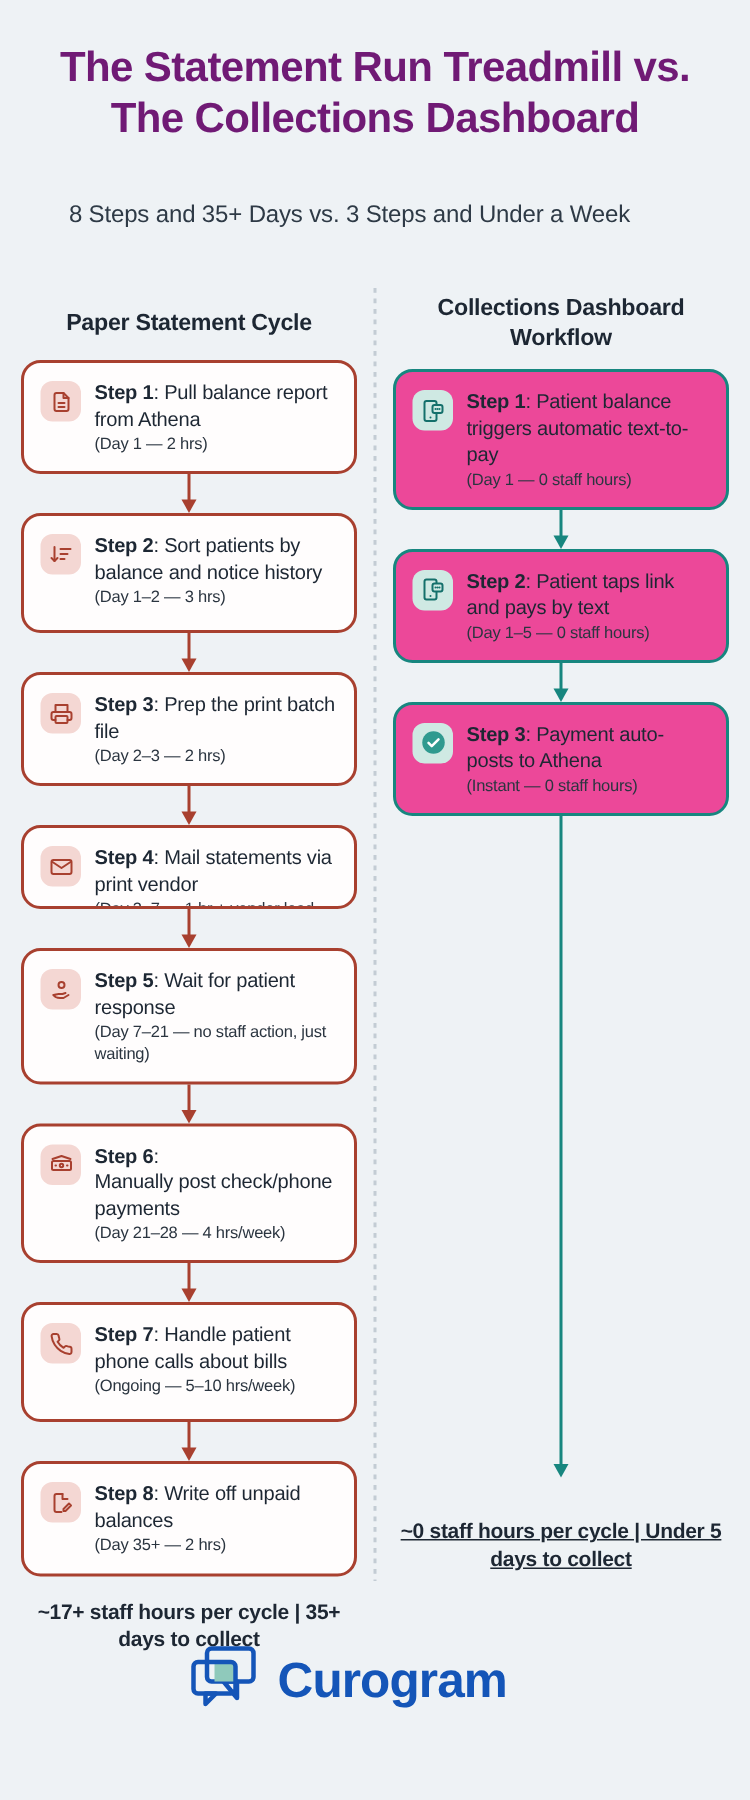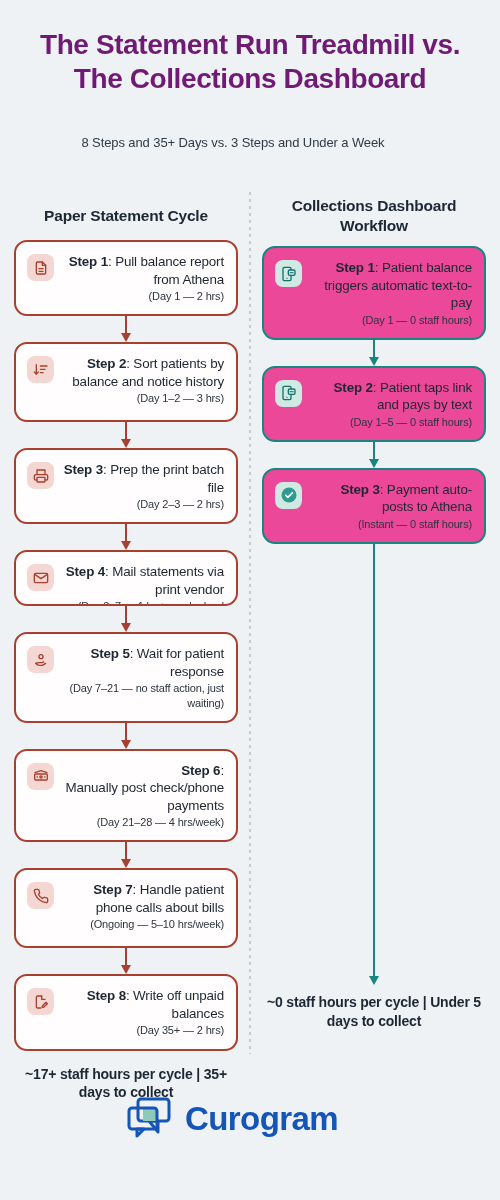--- a/index.html
+++ b/index.html
@@ -15,21 +15,21 @@
   .title {
     position: absolute; left: 0; top: 28px; width: 500px;
     text-align: center;
     font-size: 28px; font-weight: bold; line-height: 1.22;
     color: #701a75; letter-spacing: -0.4px;
     padding: 0 14px;
   }
   .subtitle {
     position: absolute; left: 0; top: 135px; width: 466px;
     text-align: center;
-    font-size: 13px; font-weight: 400; color: #2e3a46;
+    font-size: 16px; font-weight: 400; color: #2e3a46;
     letter-spacing: -0.1px;
   }
 
   
   .divider {
     position: absolute; left: 249px; top: 192px;
     width: 2px; height: 862px;
     background-image: linear-gradient(to bottom,#c3ccd4 0 3px, rgba(0,0,0,0) 3px 7px);
     background-size: 2px 7px;
   }
@@ -47,21 +47,20 @@
 
   
   .card {
     position: relative;
     background: #fffdfd;
     border: 2px solid #a8402f;
     border-radius: 13px;
     padding: 11px 12px 11px 11px;
     display: flex; align-items: flex-start; gap: 9px;
     overflow: hidden;
-    text-align: right;
   }
   .col-right .card { border-color: #17867f; background: #ec4899; }
 
   .chip {
     flex: 0 0 auto;
     width: 27px; height: 27px; border-radius: 8px;
     background: #f4d7d3;
     display: flex; align-items: center; justify-content: center;
     margin-top: 1px;
   }
@@ -97,21 +96,21 @@
   .arrow-long { height: 443px; }
   .arrow-long .shaft { height: 434px; }
   .arrow-long .head { top: 432px; }
 
   
   .total {
     text-align: center; font-size: 14px; font-weight: bold;
     color: #1d2733; line-height: 1.32; letter-spacing: -0.2px;
     margin-top: 14px;
   }
-  .col-right .total { margin-top: 6px; }
+  .col-right .total { margin-top: 24px; text-decoration: underline; }
 
   
   .logo {
     position: absolute; left: 0; top: 1096px; width: 463px;
     display: flex; align-items: center; justify-content: center; gap: 12px;
   }
   .logo-word {
     font-size: 33px; font-weight: bold; color: #1455b8;
     letter-spacing: -0.6px;
   }

